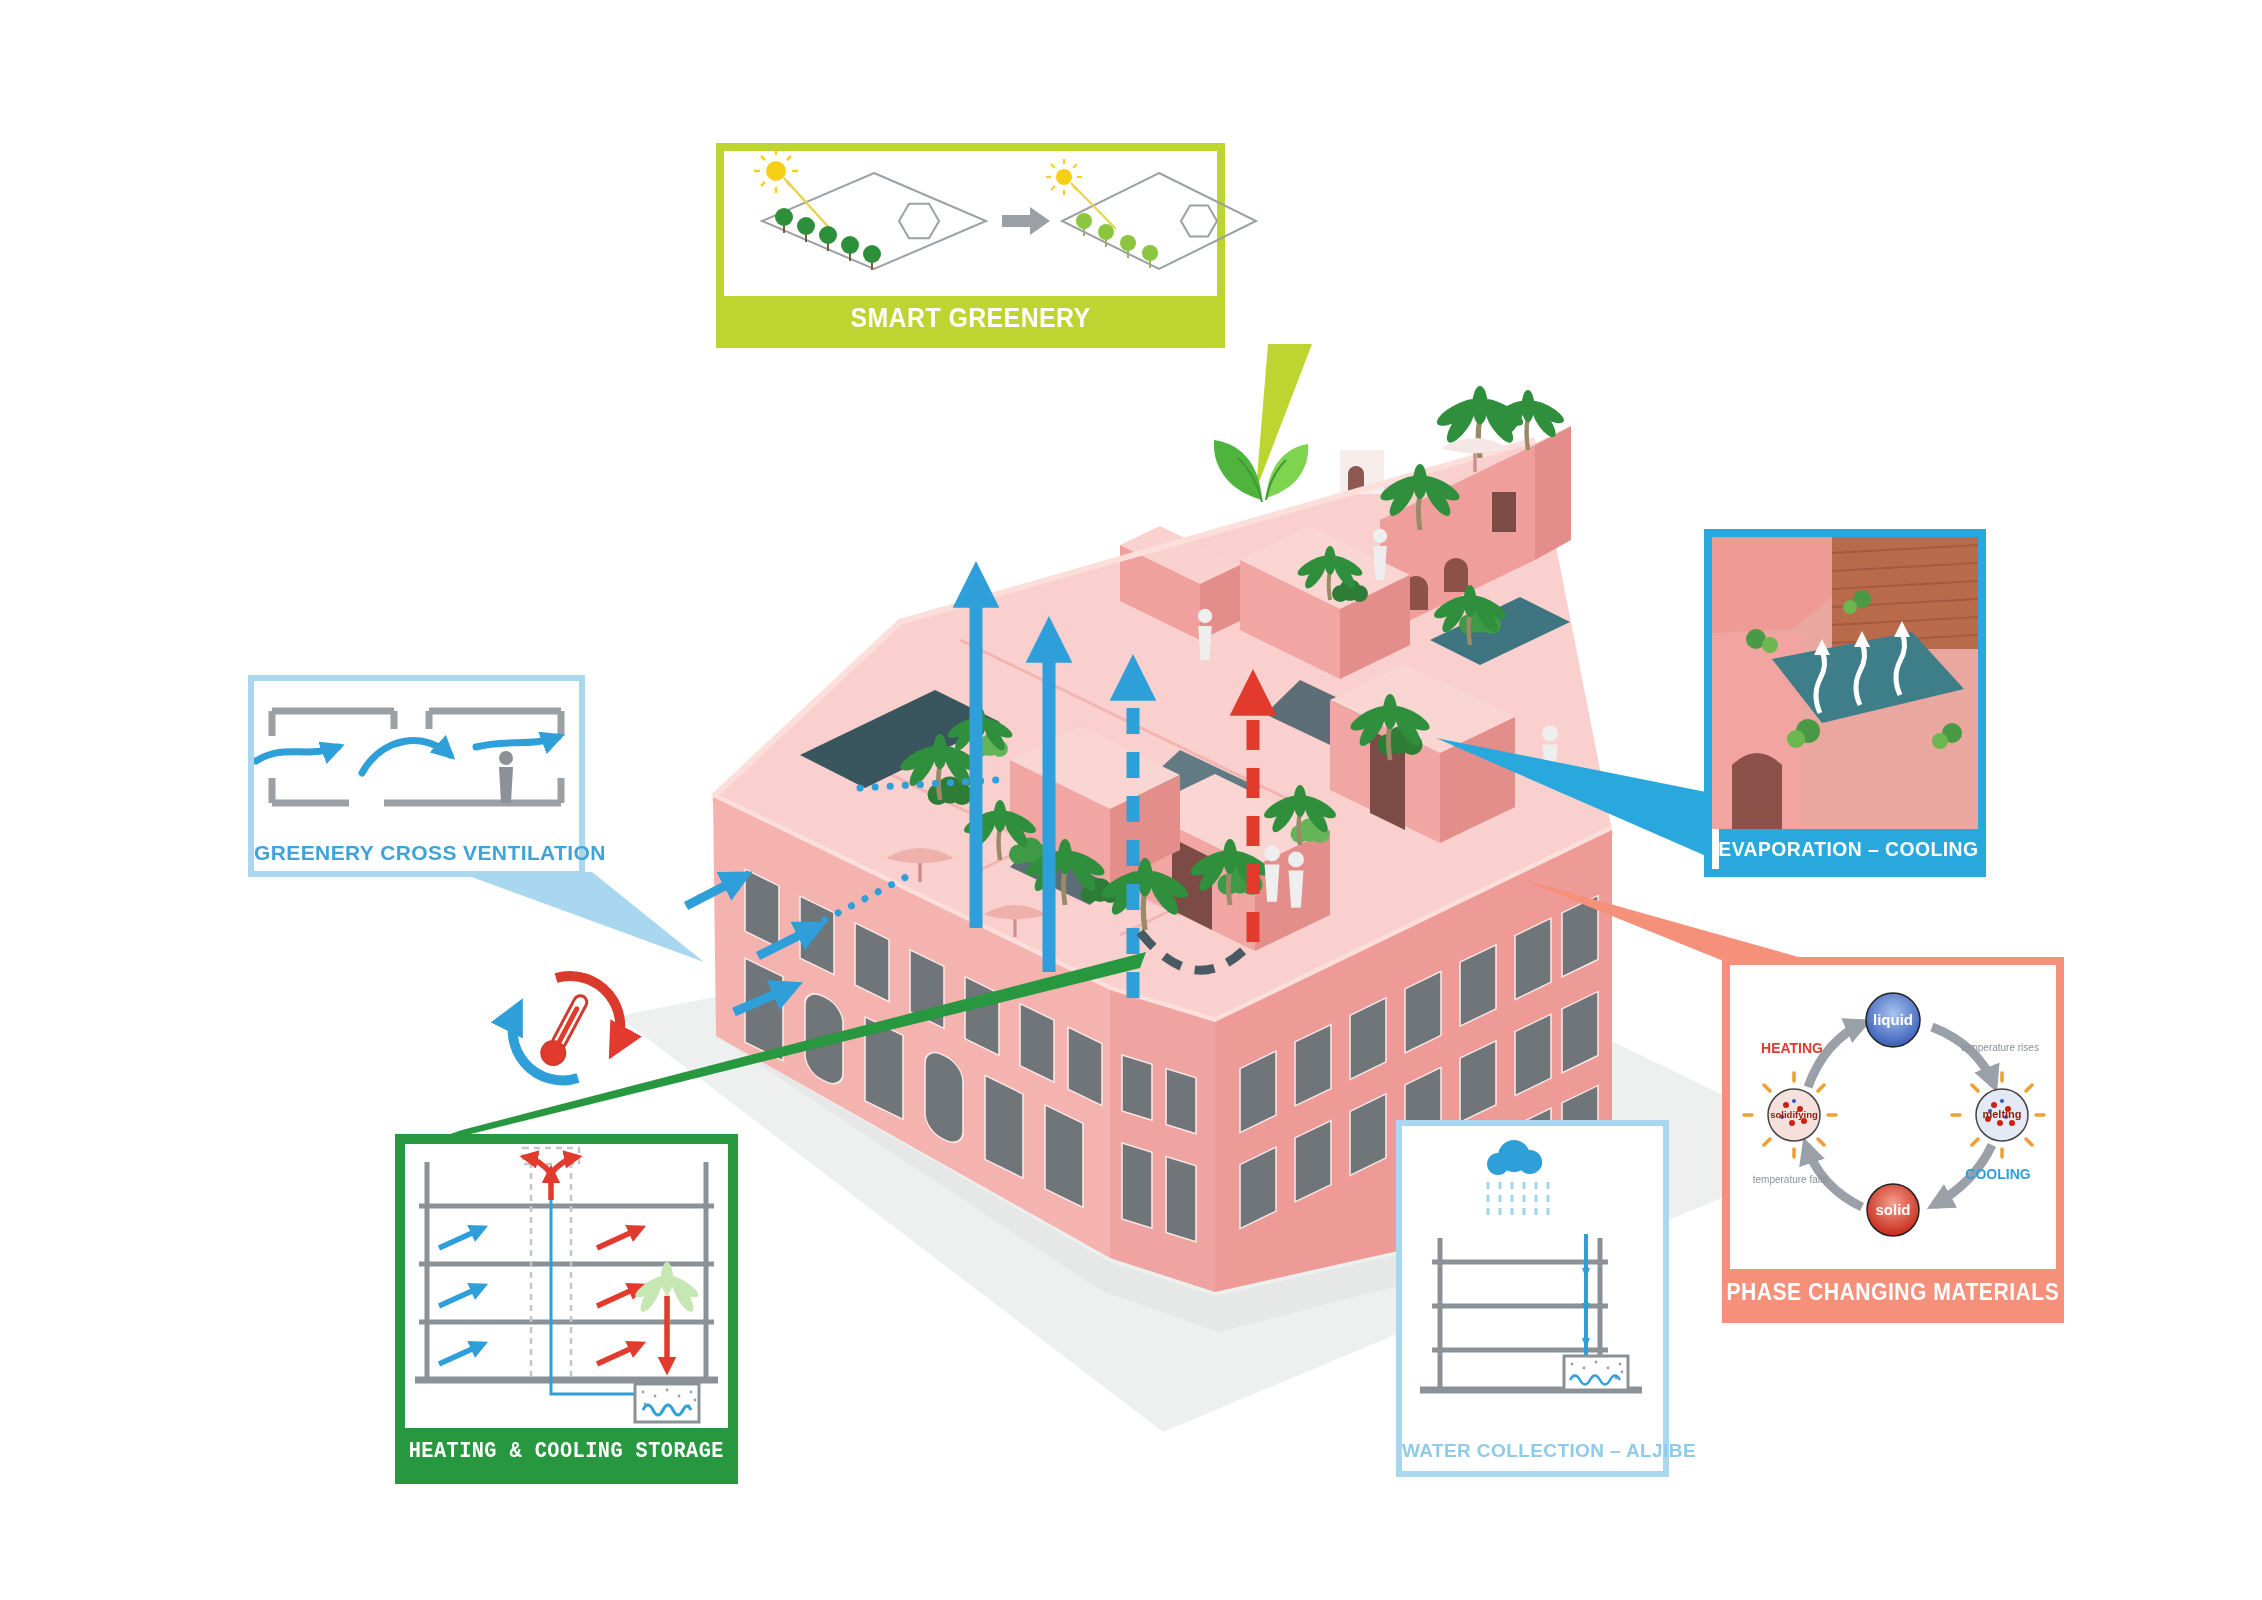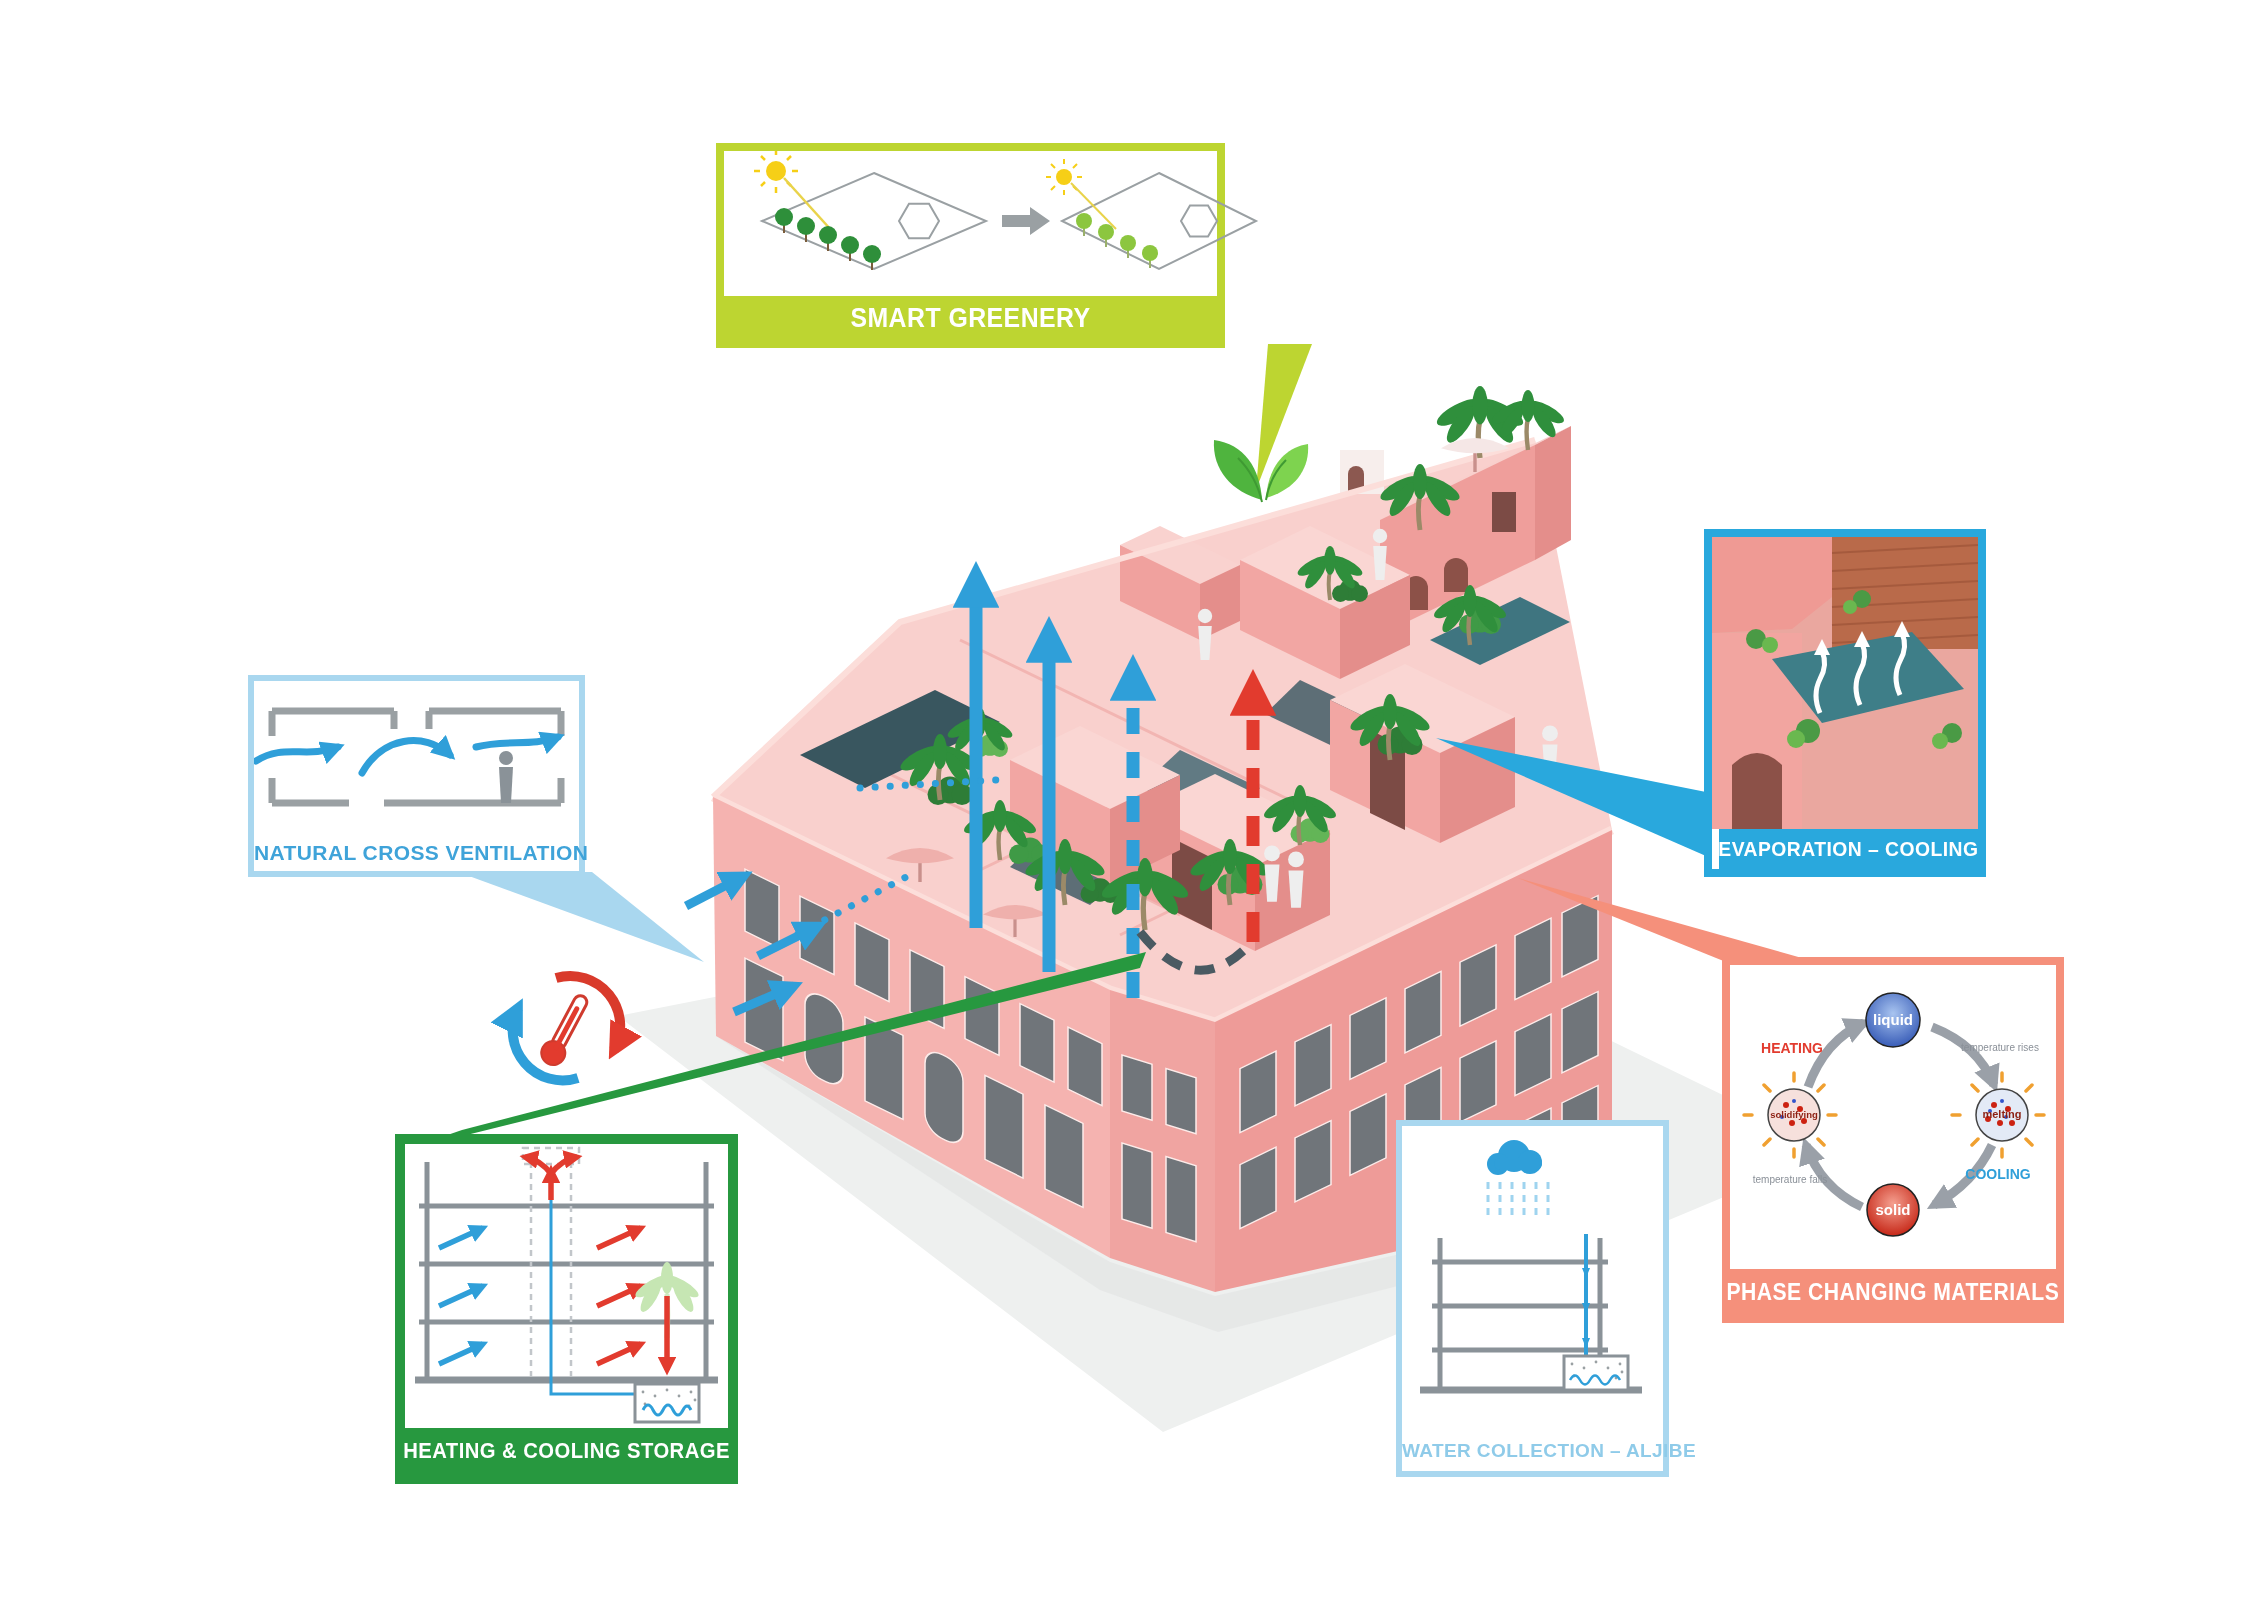--- a/index.html
+++ b/index.html
@@ -16,21 +16,21 @@
   #box-smart{left:716px;top:143px;width:509px;height:205px;border:8px solid #bdd531;}
   #box-smart .bar{height:44px;background:#bdd531;font-size:27px;}
   #box-vent{left:248px;top:675px;width:337px;height:202px;border:6px solid #a9d7ef;}
   #box-vent .inlabel{bottom:6px;font-size:21px;color:#3fa3d9;}
   #box-evap{left:1704px;top:529px;width:282px;height:348px;border:8px solid #29a8dd;}
   #box-evap .bar{height:40px;background:#29a8dd;font-size:21px;margin-left:7px;}
   #box-phase{left:1722px;top:957px;width:342px;height:366px;border:8px solid #f5907b;}
   #box-phase .bar{height:46px;background:#f5907b;font-size:23px;}
   #box-water{left:1396px;top:1120px;width:273px;height:357px;border:6px solid #a9d7ef;}
   #box-water .inlabel{bottom:9px;font-size:19px;color:#8fcbe9;}
-  #box-heat{left:395px;top:1134px;width:343px;height:350px;border:10px solid #27983f;}
+  #box-heat{left:395px;top:1134px;width:343px;height:350px;border:10px solid #27983f;font-family:Liberation Mono, monospace;}
   #box-heat .bar{height:46px;background:#27983f;font-size:22px;}
 </style>
 </head>
 <body>
 
 <div id="canvas">
 
   <svg id="scene" width="2262" height="1600" viewBox="0 0 2262 1600">
     <defs>
       <marker id="mBlue" viewBox="0 0 10 10" refX="7" refY="5" markerWidth="3.6" markerHeight="3.6" orient="auto-start-reverse">
@@ -313,21 +313,21 @@
       <g stroke="#2f9fd9" stroke-width="7" fill="none" stroke-linecap="round">
         <path d="M2,80 C30,62 52,78 84,66" marker-end="url(#mVb)"></path>
         <path d="M108,92 C128,56 170,50 196,74" marker-end="url(#mVb)"></path>
         <path d="M222,66 C252,58 278,66 304,56" marker-end="url(#mVb)"></path>
       </g>
       <g fill="#8a9298">
         <circle cx="252" cy="77" r="7"></circle>
         <path d="M245,86 h14 l-2,36 h-10 z"></path>
       </g>
     </svg>
-    <div class="inlabel">NATURAL CROSS VENTILATION</div>
+    <div class="inlabel">GREENERY CROSS VENTILATION</div>
   </div>
 
   <div class="callout" id="box-evap">
     <svg class="fig" width="266" height="292" viewBox="0 0 266 292">
       <rect width="266" height="292" fill="#eaa79f"></rect>
       <rect x="120" y="0" width="146" height="112" fill="#b96a4a"></rect>
       <g stroke="#a55a3d" stroke-width="2">
         <path d="M120,16 L266,8 M120,34 L266,26 M120,52 L266,44 M120,70 L266,62 M120,88 L266,80 M120,106 L266,98"></path>
       </g>
       <polygon points="0,0 120,0 120,60 80,92 0,96" fill="#ef9a94"></polygon>

